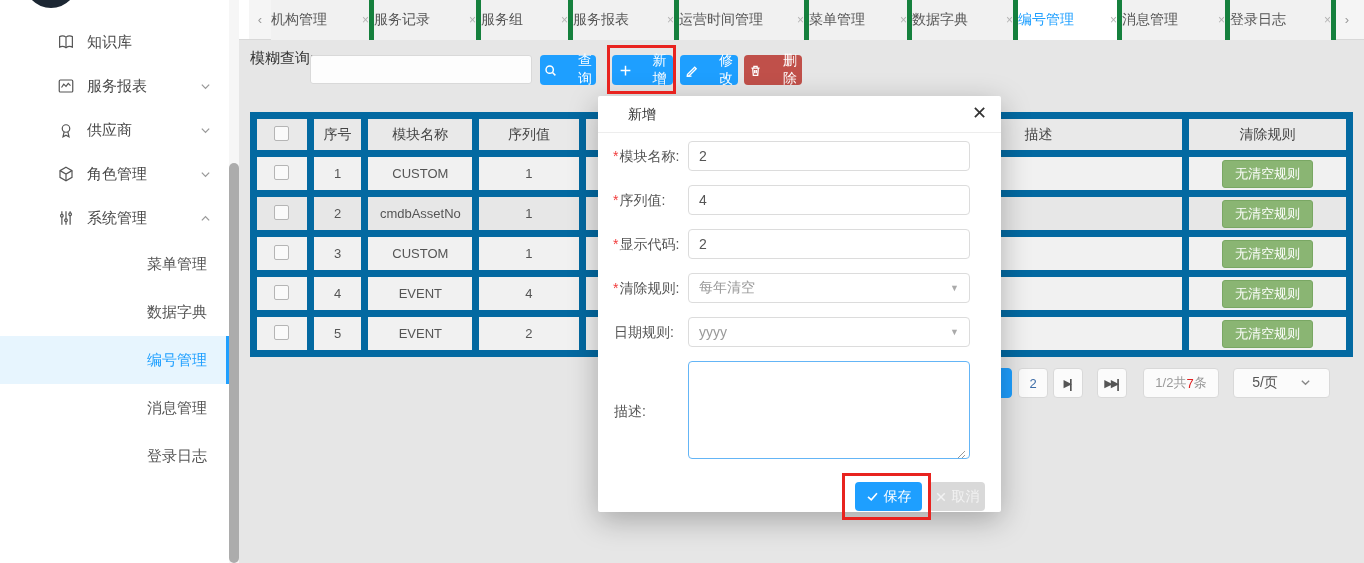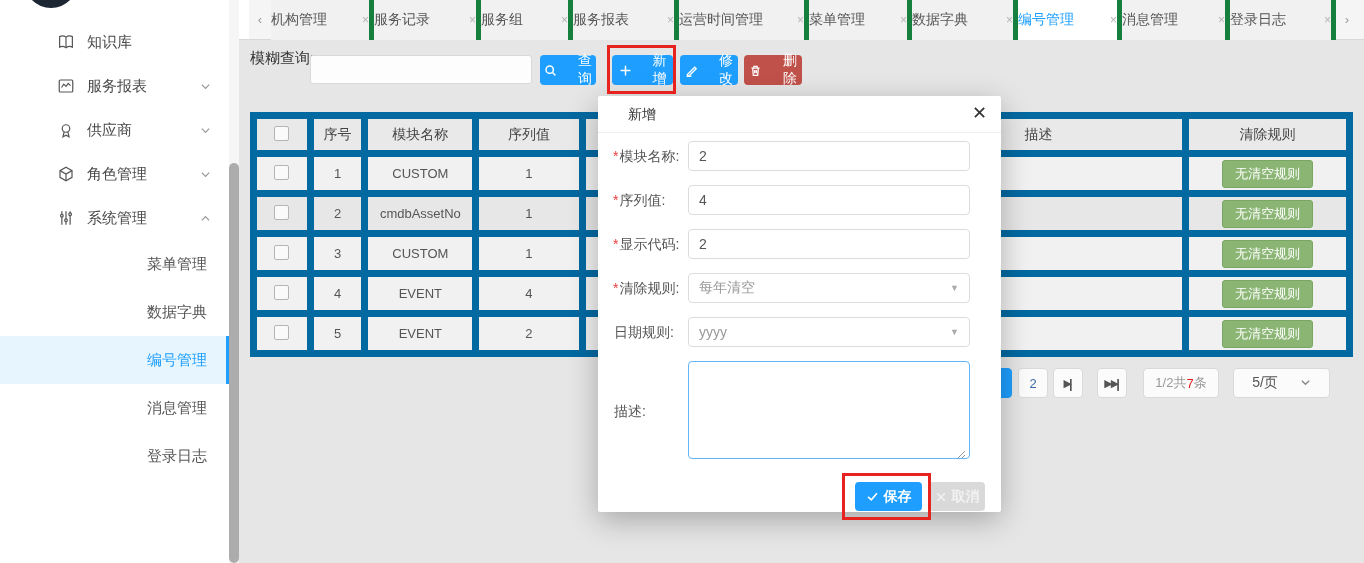--- a/index.html
+++ b/index.html
@@ -63,21 +63,21 @@
   .modal-hd{height:37px;border-bottom:1px solid #ededed;position:relative;}
   .modal-title{position:absolute;left:30px;top:0;line-height:37px;font-size:14px;color:#333;}
   .modal-close{position:absolute;right:14px;top:6px;font-size:18px;color:#333;cursor:pointer;}
   .f-label{position:absolute;left:15px;width:72px;font-size:14px;color:#555;line-height:30px;}
   .f-label .req{color:#f13a3a;margin-right:1px;}
   .f-input{position:absolute;left:90px;width:282px;height:30px;border:1px solid #dcdcdc;border-radius:4px;padding:0 10px;font-size:14px;color:#555;background:#fff;}
   .f-select{position:absolute;left:90px;width:282px;height:30px;border:1px solid #dcdcdc;border-radius:4px;padding:0 10px;font-size:14px;color:#999;background:#fff;display:flex;align-items:center;cursor:pointer;}
   .f-select .caret{position:absolute;right:10px;font-size:9px;color:#aaa;}
   .f-textarea{position:absolute;left:90px;top:265px;width:282px;height:98px;border:1px solid #64b5f6;border-radius:4px;resize:none;font-size:14px;color:#555;padding:6px 8px;outline:none;}
   .resize-grip{position:absolute;left:358px;top:349px;z-index:11;pointer-events:none;}
-  .m-btn{position:absolute;top:386px;height:29px;border:none;border-radius:4px;font-size:14px;display:flex;align-items:center;justify-content:center;gap:5px;cursor:pointer;font-weight:bold;}
+  .m-btn{position:absolute;top:386px;height:29px;border:none;border-radius:4px;font-size:14px;display:flex;align-items:center;justify-content:center;gap:5px;cursor:pointer;}
   .m-save{left:257px;width:67px;background:var(--accent);color:#fff;}
   .m-cancel{left:331px;width:56px;background:#d9d9d9;color:#f2f2f2;}
 
   
   .anno{position:absolute;border:3px solid var(--annotation);z-index:20;pointer-events:none;}
   .anno1{left:607px;top:45px;width:69px;height:49px;}
   .anno2{left:842px;top:473px;width:89px;height:47px;}
 </style>
 </head>
 <body>

